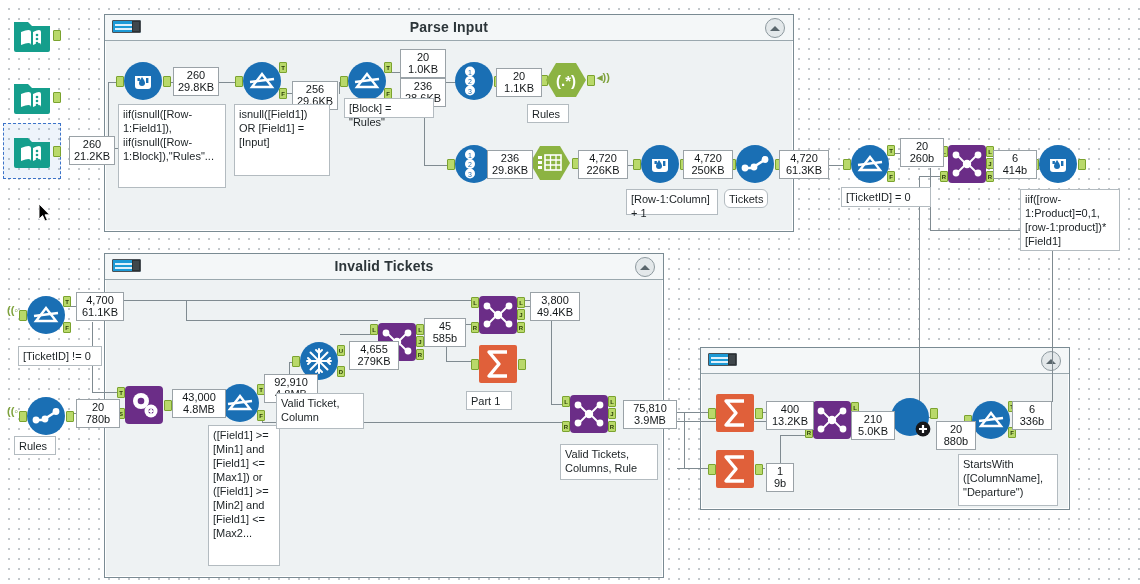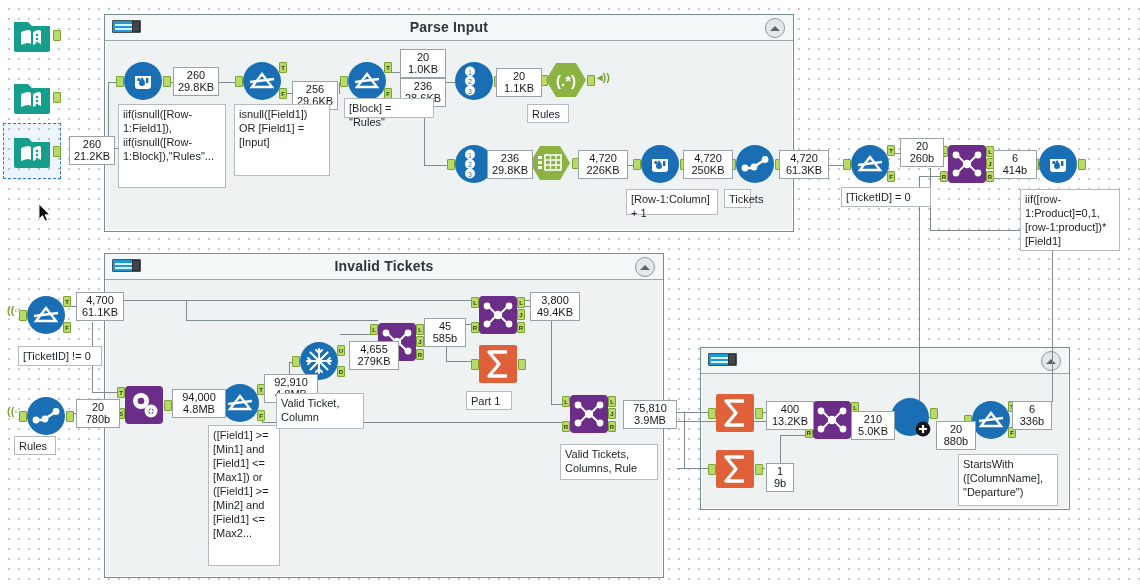--- a/index.html
+++ b/index.html
@@ -648,38 +648,38 @@
 <div class="bubble" style="left:400px;top:78px;width:46px;"><span>236</span><br><span>28.6KB</span></div>
 <div class="bubble" style="left:496px;top:68px;width:46px;"><span>20</span><br><span>1.1KB</span></div>
 <div class="bubble" style="left:487px;top:150px;width:46px;"><span>236</span><br><span>29.8KB</span></div>
 <div class="bubble" style="left:578px;top:150px;width:50px;"><span>4,720</span><br><span>226KB</span></div>
 <div class="bubble" style="left:683px;top:150px;width:50px;"><span>4,720</span><br><span>250KB</span></div>
 <div class="bubble" style="left:779px;top:150px;width:50px;"><span>4,720</span><br><span>61.3KB</span></div>
 <div class="bubble" style="left:900px;top:138px;width:44px;"><span>20</span><br><span>260b</span></div>
 <div class="bubble" style="left:993px;top:150px;width:44px;"><span>6</span><br><span>414b</span></div>
 <div class="bubble" style="left:76px;top:292px;width:48px;"><span>4,700</span><br><span>61.1KB</span></div>
 <div class="bubble" style="left:76px;top:399px;width:44px;"><span>20</span><br><span>780b</span></div>
-<div class="bubble" style="left:172px;top:389px;width:54px;"><span>94,000</span><br><span>4.8MB</span></div>
+<div class="bubble" style="left:172px;top:389px;width:54px;"><span>43,000</span><br><span>4.8MB</span></div>
 <div class="bubble" style="left:264px;top:374px;width:54px;"><span>92,910</span><br><span>4.8MB</span></div>
 <div class="bubble" style="left:349px;top:341px;width:50px;"><span>4,655</span><br><span>279KB</span></div>
 <div class="bubble" style="left:424px;top:318px;width:42px;"><span>45</span><br><span>585b</span></div>
 <div class="bubble" style="left:530px;top:292px;width:50px;"><span>3,800</span><br><span>49.4KB</span></div>
 <div class="bubble" style="left:623px;top:400px;width:54px;"><span>75,810</span><br><span>3.9MB</span></div>
 <div class="bubble" style="left:766px;top:401px;width:48px;"><span>400</span><br><span>13.2KB</span></div>
 <div class="bubble" style="left:766px;top:463px;width:28px;"><span>1</span><br><span>9b</span></div>
 <div class="bubble" style="left:851px;top:411px;width:44px;"><span>210</span><br><span>5.0KB</span></div>
 <div class="bubble" style="left:936px;top:421px;width:40px;"><span>20</span><br><span>880b</span></div>
 <div class="bubble" style="left:1012px;top:401px;width:40px;"><span>6</span><br><span>336b</span></div>
 
 <div class="annot" style="left:118px;top:104px;width:108px;height:84px;">iif(isnull([Row-1:Field1]), iif(isnull([Row-1:Block]),"Rules"...</div>
 <div class="annot" style="left:234px;top:104px;width:96px;height:72px;">isnull([Field1]) OR [Field1] = [Input]</div>
 <div class="annot" style="left:344px;top:98px;width:90px;height:20px;">[Block] = "Rules"</div>
 <div class="annot" style="left:527px;top:104px;width:42px;height:19px;">Rules</div>
 <div class="annot" style="left:626px;top:189px;width:92px;height:26px;">[Row-1:Column] + 1</div>
-<div class="annot" style="left:724px;top:189px;width:27px;height:19px;">Tickets</div>
+<div class="annot" style="left:724px;top:189px;width:44px;height:19px;border-radius:6px;">Tickets</div>
 <div class="annot" style="left:841px;top:187px;width:90px;height:20px;">[TicketID] = 0</div>
 <div class="annot" style="left:1020px;top:189px;width:100px;height:62px;">iif([row-1:Product]=0,1, [row-1:product])* [Field1]</div>
 <div class="annot" style="left:18px;top:346px;width:84px;height:20px;">[TicketID] != 0</div>
 <div class="annot" style="left:14px;top:436px;width:42px;height:19px;">Rules</div>
 <div class="annot" style="left:208px;top:425px;width:72px;height:141px;">([Field1] &gt;= [Min1] and [Field1] &lt;= [Max1]) or ([Field1] &gt;= [Min2] and [Field1] &lt;= [Max2...</div>
 <div class="annot" style="left:276px;top:393px;width:88px;height:36px;">Valid Ticket, Column</div>
 <div class="annot" style="left:466px;top:391px;width:46px;height:19px;">Part 1</div>
 <div class="annot" style="left:560px;top:444px;width:98px;height:36px;">Valid Tickets, Columns, Rule</div>
 <div class="annot" style="left:958px;top:454px;width:100px;height:52px;">StartsWith ([ColumnName], "Departure")</div>
 

